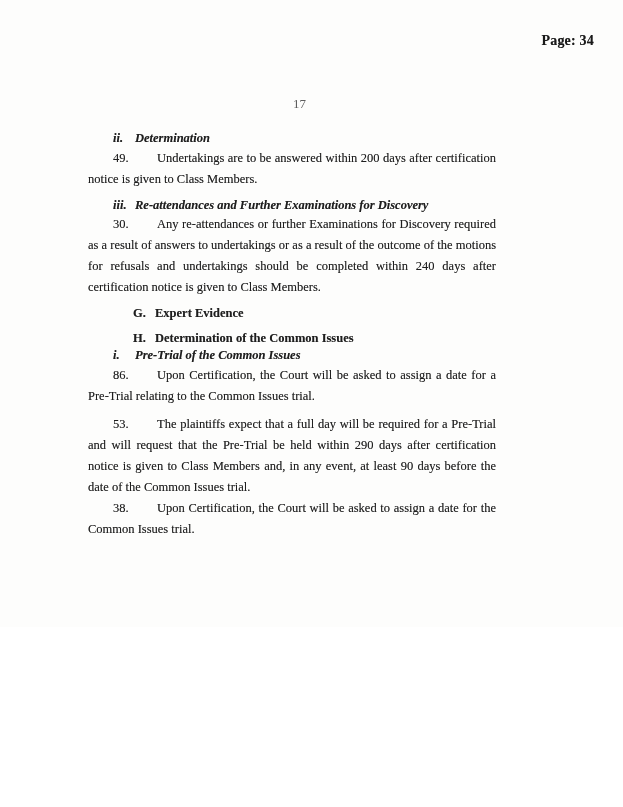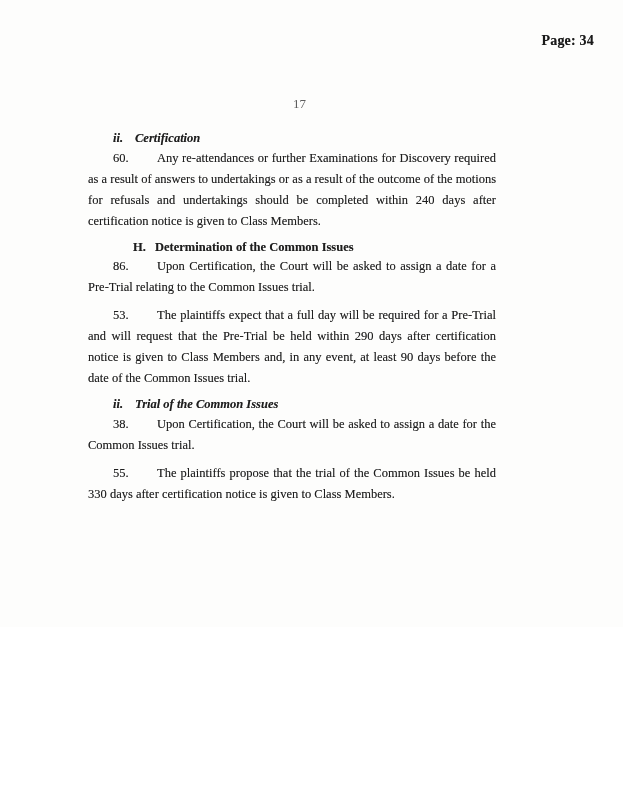--- a/index.html
+++ b/index.html
@@ -74,22 +74,24 @@
   }
   .gap { margin-top: 7px; }
 </style>
 </head>
 <body>
 
 <div class="page">
   <div class="page-label">Page: 34</div>
   <div class="doc-pageno">17</div>
   <div class="content" id="doc-body">
-      <div class="h-roman"><span class="hnum">ii.</span><span>Certification</span></div>
-      <div class="para"><span class="pnum">60.</span><span>Any re-attendances or further Examinations for Discovery required as a result of answers to undertakings or as a result of the outcome of the motions for refusals and undertakings should be completed within 240 days after certification notice is given to Class Members.</span></div>
+      <div class="h-roman"><span class="hnum">ii.</span><span>Determination</span></div>
+      <div class="para"><span class="pnum">49.</span><span>Undertakings are to be answered within 200 days after certification notice is given to Class Members.</span></div>
+      <div class="h-roman gap"><span class="hnum">iii.</span><span>Re-attendances and Further Examinations for Discovery</span></div>
+      <div class="para"><span class="pnum">30.</span><span>Any re-attendances or further Examinations for Discovery required as a result of answers to undertakings or as a result of the outcome of the motions for refusals and undertakings should be completed within 240 days after certification notice is given to Class Members.</span></div>
+      <div class="h-letter gap"><span class="hnum">G.</span><span>Expert Evidence</span></div>
       <div class="h-letter gap"><span class="hnum">H.</span><span>Determination of the Common Issues</span></div>
+      <div class="h-roman"><span class="hnum">i.</span><span>Pre-Trial of the Common Issues</span></div>
       <div class="para"><span class="pnum">86.</span><span>Upon Certification, the Court will be asked to assign a date for a Pre-Trial relating to the Common Issues trial.</span></div>
       <div class="para gap"><span class="pnum">53.</span><span>The plaintiffs expect that a full day will be required for a Pre-Trial and will request that the Pre-Trial be held within 290 days after certification notice is given to Class Members and, in any event, at least 90 days before the date of the Common Issues trial.</span></div>
-      <div class="h-roman gap"><span class="hnum">ii.</span><span>Trial of the Common Issues</span></div>
       <div class="para"><span class="pnum">38.</span><span>Upon Certification, the Court will be asked to assign a date for the Common Issues trial.</span></div>
-      <div class="para gap"><span class="pnum">55.</span><span>The plaintiffs propose that the trial of the Common Issues be held 330 days after certification notice is given to Class Members.</span></div>
     </div>
 </div>
 
 </body></html>

